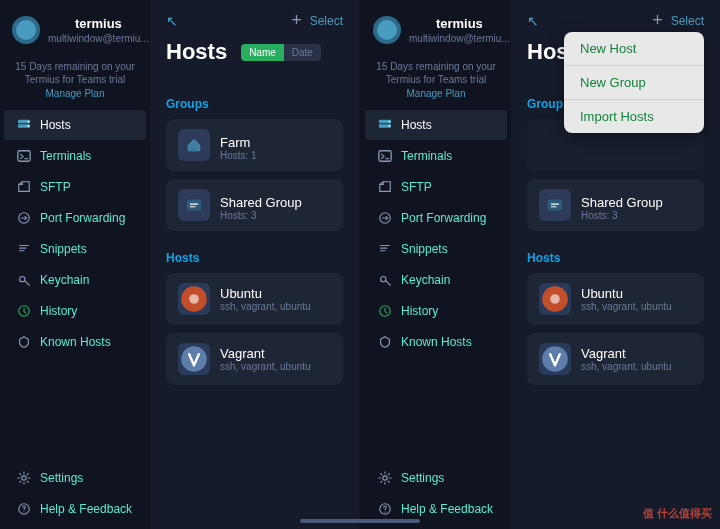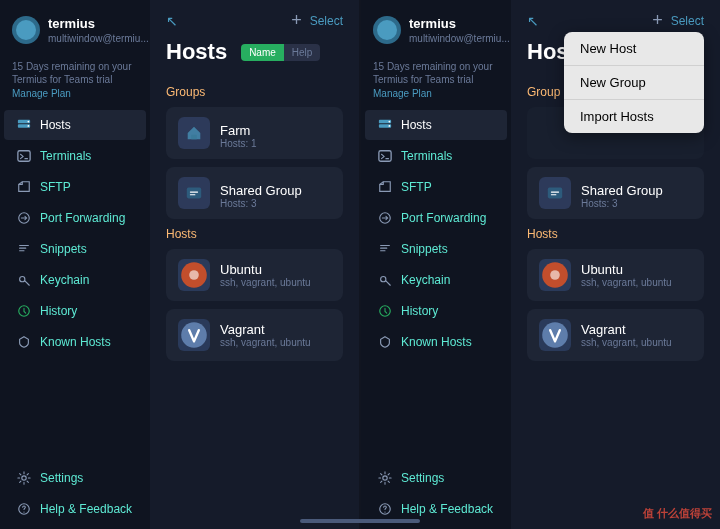--- a/index.html
+++ b/index.html
@@ -37,20 +37,21 @@
 
     
     .sidebar {
       width: 150px;
       background: #0f1420;
       display: flex;
       flex-direction: column;
       flex-shrink: 0;
       padding-top: 8px;
       overflow-y: auto;
+      text-align: center;
     }
 
     .sidebar-header {
       padding: 8px 12px 12px;
     }
 
     .account-name {
       color: #ffffff;
       font-size: 13px;
       font-weight: 600;
@@ -224,25 +225,25 @@
       border-radius: 0 4px 4px 0;
     }
 
     .content-body {
       flex: 1;
       overflow-y: auto;
       padding: 0 16px;
     }
 
     .section-title {
-      color: #fdba74;
+      color: #0ea5e9;
       font-size: 12px;
-      font-weight: 400;
+      font-weight: 700;
       margin-bottom: 8px;
-      margin-top: 8px;
+      margin-top: 20px;
     }
 
     .group-item {
       background: #1e2535;
       border-radius: 8px;
       padding: 10px 12px;
       margin-bottom: 8px;
       display: flex;
       align-items: flex-end;
       gap: 10px;
@@ -318,21 +319,21 @@
       border-radius: 8px;
       overflow: hidden;
       z-index: 100;
       min-width: 140px;
       box-shadow: 0 4px 16px rgba(0,0,0,0.4);
     }
 
     .dropdown-item {
       padding: 9px 16px;
       font-size: 13px;
-      color: #000000;
+      color: #15803d;
       cursor: pointer;
       border-bottom: 1px solid #d0d0d0;
     }
 
     .dropdown-item:last-child {
       border-bottom: none;
     }
 
     
     .scroll-indicator {
@@ -483,21 +484,21 @@
         <div class="back-icon">↖</div>
         <div class="header-actions">
           <div class="plus-btn">+</div>
           <div class="select-btn">Select</div>
         </div>
       </div>
       <div class="content-title-row">
         <div class="content-title">Hosts</div>
         <div class="sort-buttons">
           <button class="sort-btn name">Name</button>
-          <button class="sort-btn date">Help</button>
+          <button class="sort-btn date">Date</button>
         </div>
       </div>
       <div class="content-body">
         <div class="section-title">Groups</div>
         <div class="group-item">
           <div class="group-icon">
             <svg viewBox="0 0 20 20" fill="none">
                 <path d="M3 10l7-7 7 7v7H3v-7z" fill="#4a9bc0" opacity="0.7"></path>
                 <rect x="7" y="12" width="6" height="5" fill="#3a7a9a"></rect>
               </svg>

